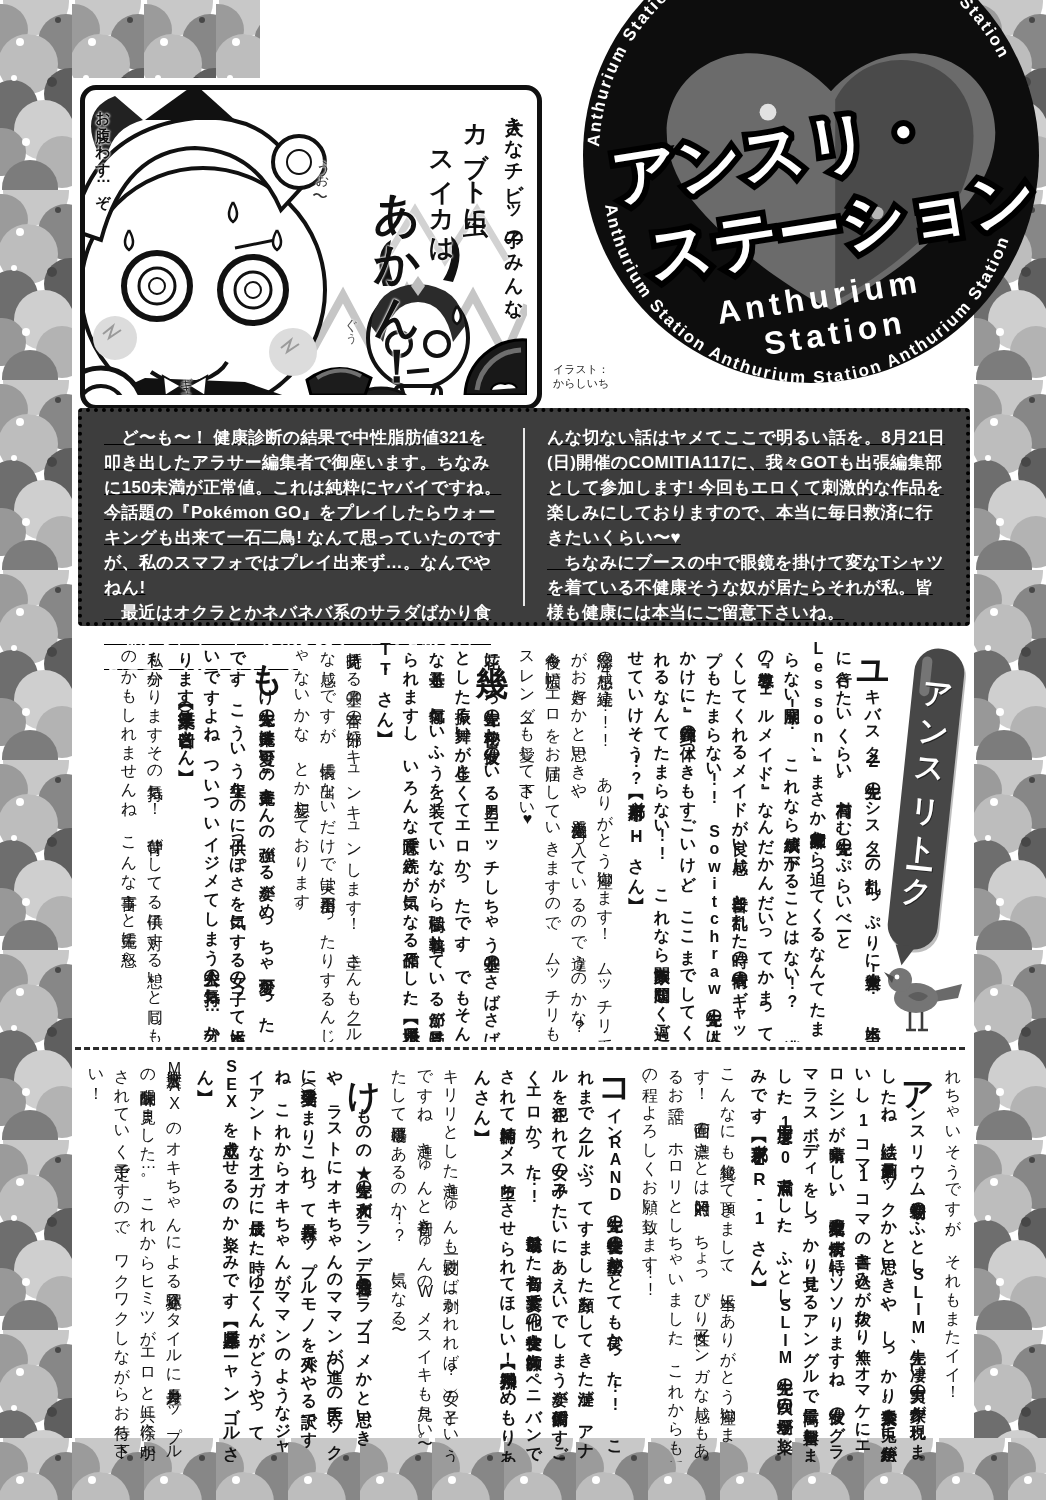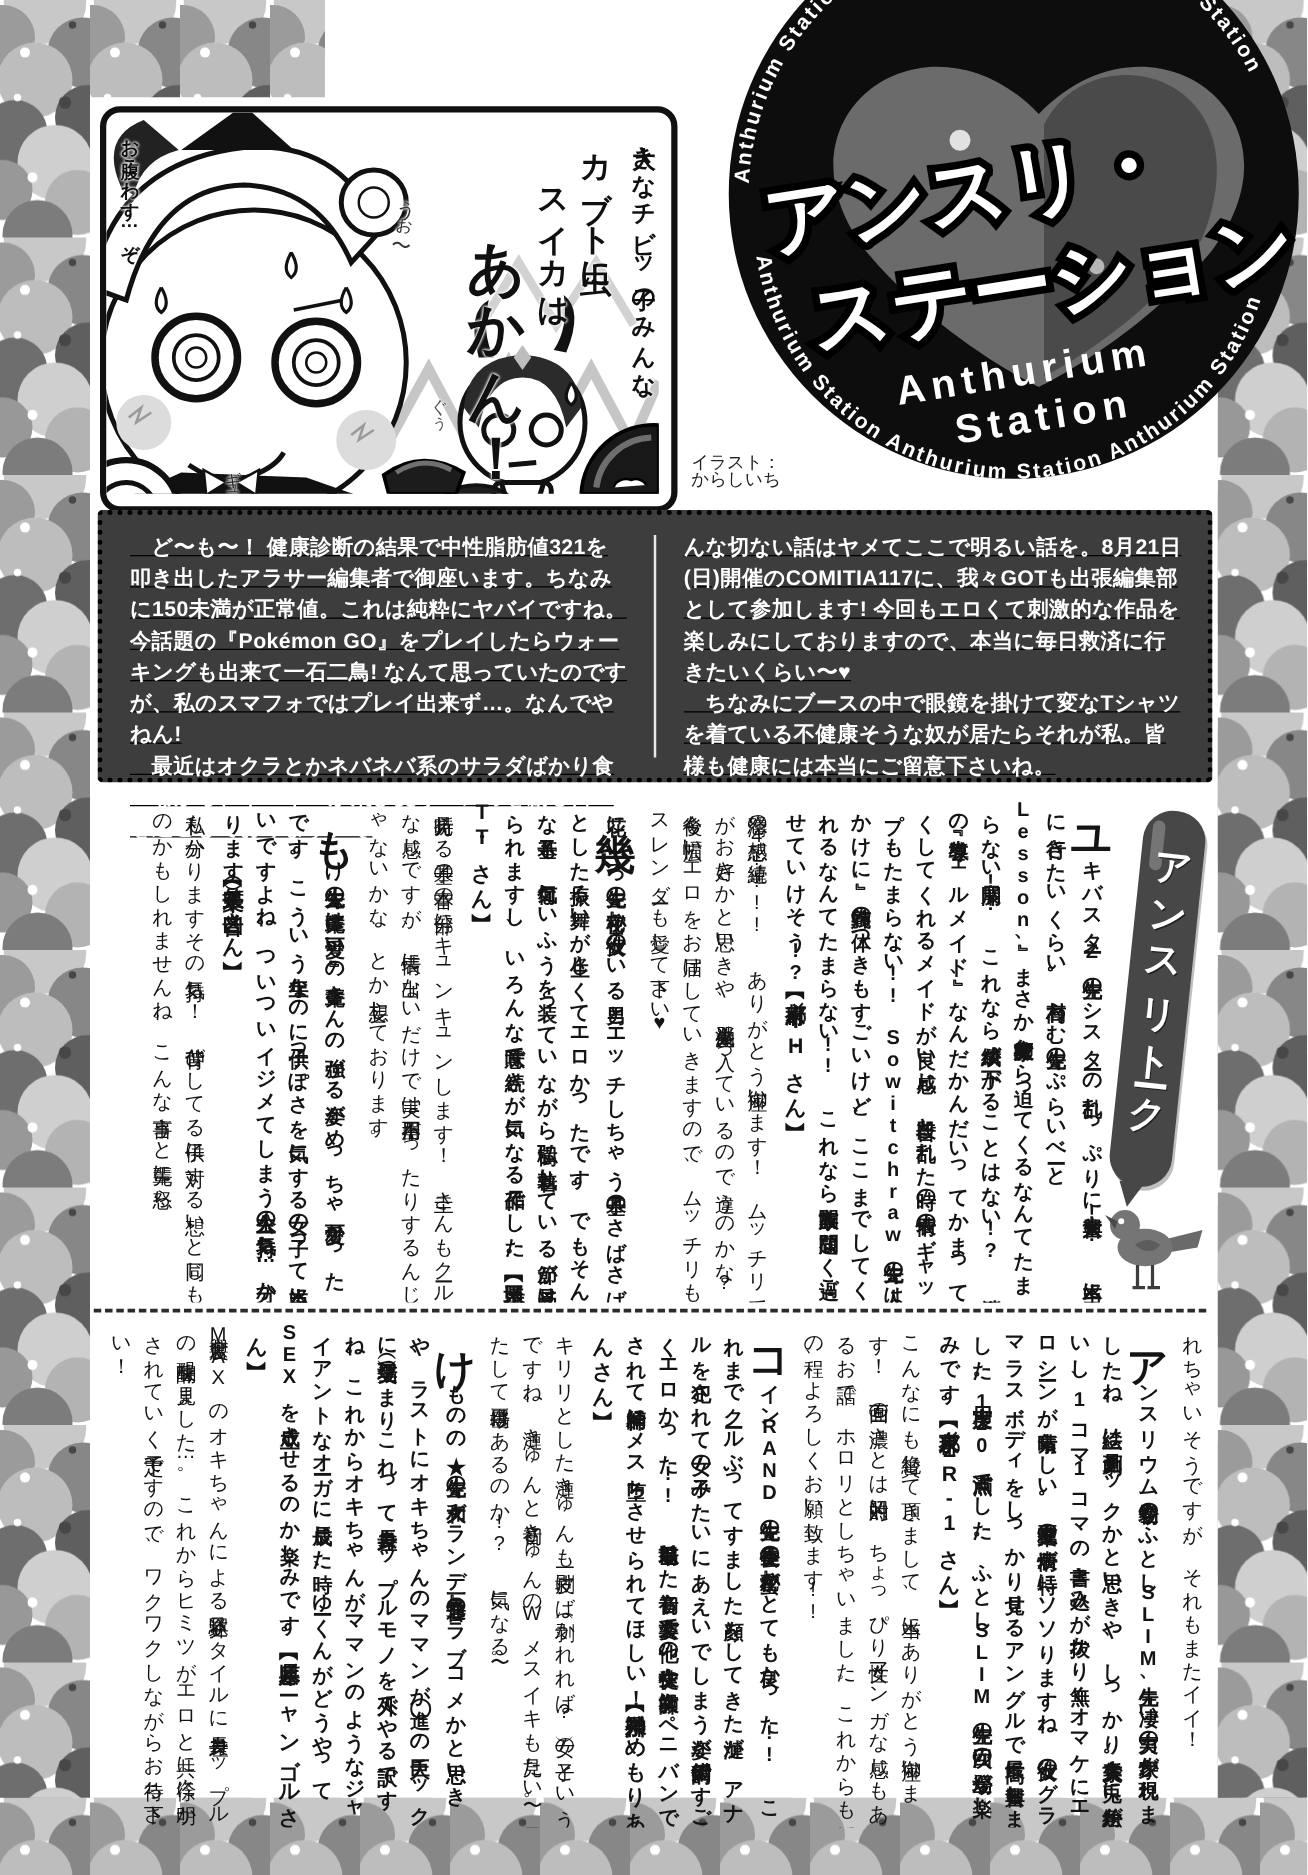--- a/index.html
+++ b/index.html
@@ -9,21 +9,21 @@
   
   .strip{position:absolute;z-index:1;}
   .strip-left{left:0;top:0;width:72px;height:1500px;}
   .strip-right{right:0;top:0;width:72px;height:1500px;}
   .strip-bottom{left:0;top:1438px;width:1046px;height:62px;}
   .strip-topleft{left:0;top:0;width:260px;height:78px;}
 
   
   .logo-svg{position:absolute;left:546px;top:0;width:500px;height:440px;z-index:3;}
   svg text{font-family:"Liberation Sans",sans-serif;}
-  .logo-credit{position:absolute;left:553px;top:362px;font-size:14px;line-height:14px;color:#222;
+  .logo-credit{position:absolute;left:553px;top:362px;font-size:11px;line-height:14px;color:#222;
     white-space:pre-line;z-index:4;}
 
   
   .panel{position:absolute;left:80px;top:85px;width:452px;height:315px;border:5px solid #101010;
     border-radius:16px;background:#fff;overflow:hidden;z-index:2;}
   .panel svg{position:absolute;left:0;top:0;}
   .vtx{writing-mode:vertical-rl;text-orientation:upright;position:absolute;color:#101010;
     text-shadow:0 0 2px #fff,0 0 2px #fff,0 0 3px #fff;}
   .cap1{right:10px;top:12px;font-size:19px;font-weight:700;letter-spacing:1px;}
   .cap2{right:44px;top:16px;font-size:25px;font-weight:800;}

